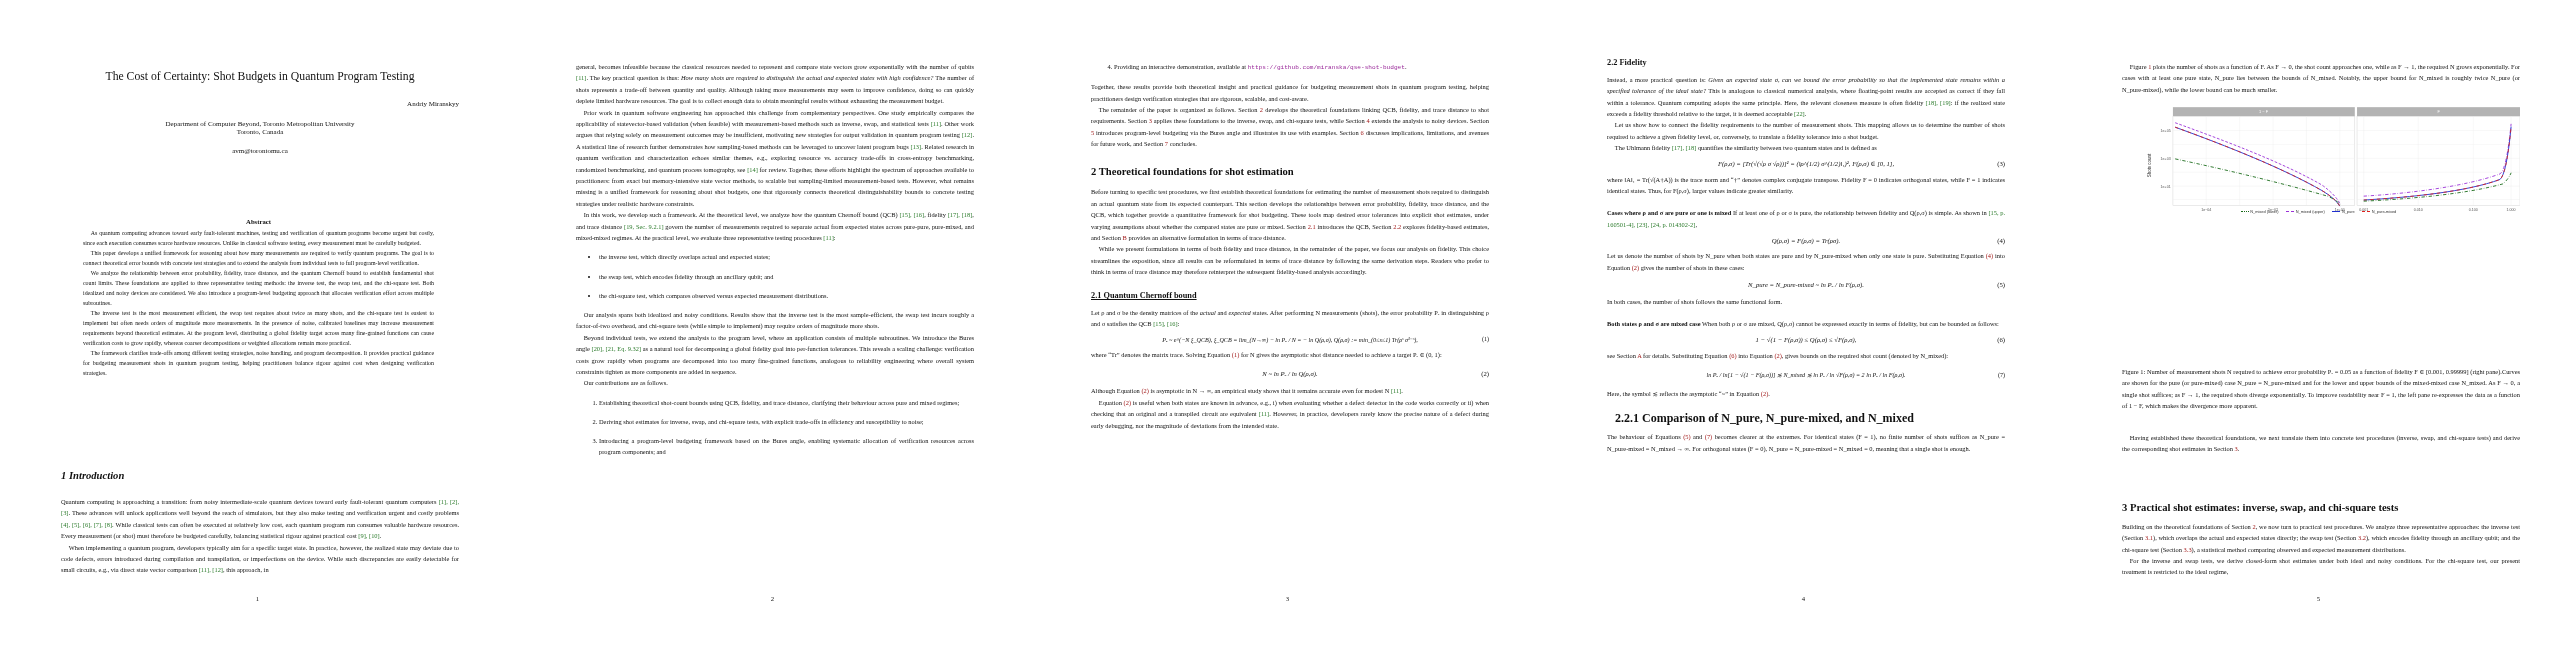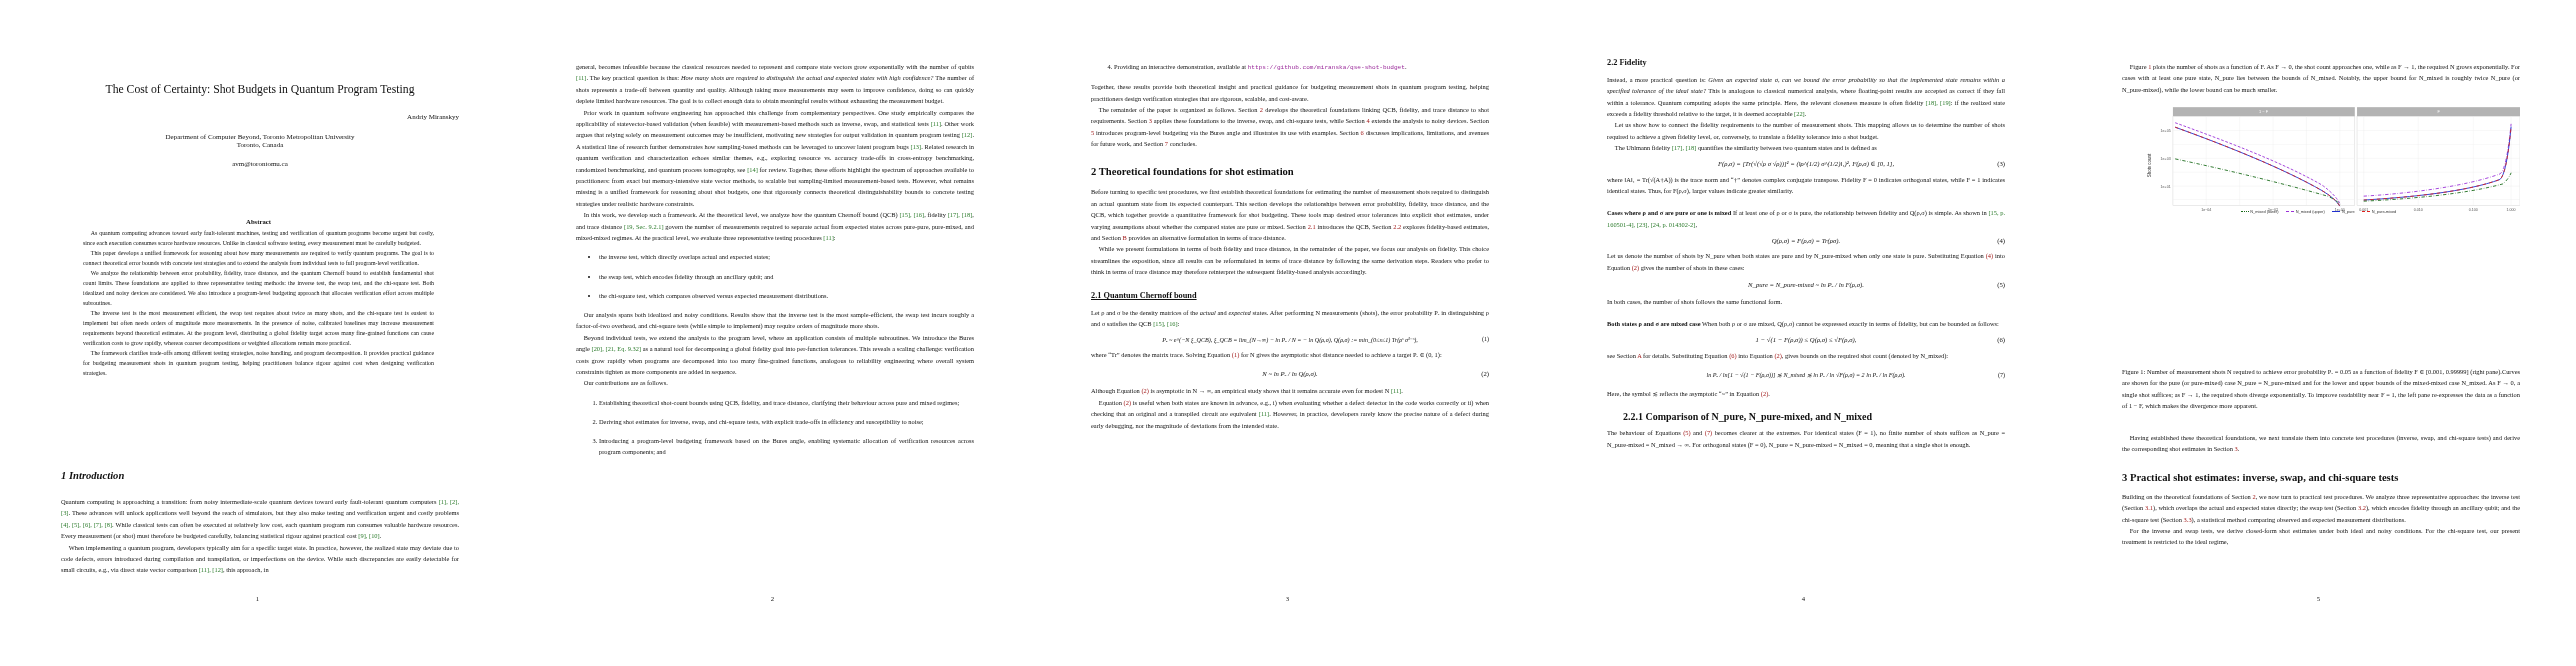--- a/index.html
+++ b/index.html
@@ -8,21 +8,21 @@
   .p1{left:0}.p2{left:515px}.p3{left:1030px}.p4{left:1546px}.p5{left:2061px}
   .content{position:absolute;left:61px;width:398px;}
   .para{font-size:6.4px;line-height:11.4px;text-align:justify;margin:0;}
   .indent{text-indent:7.8px;}
   .ital{font-style:italic;}
   .cite{color:#2a7a2a;}
   .ref{color:#a01818;}
   .url{color:#9a2a9a;font-family:"Liberation Mono","DejaVu Sans Mono",monospace;font-size:6.1px;}
   .sec{font-size:10.6px;font-weight:bold;margin:0;}
   .subsec{font-size:8.3px;font-weight:bold;margin:0;}
-  .subsubsec{font-size:10px;font-weight:bold;margin:16px;}
+  .subsubsec{font-size:12px;font-weight:bold;margin:8px;}
   .pnum{position:absolute;top:595px;width:515px;text-align:center;font-size:6.7px;}
   .eq{display:flex;justify-content:center;align-items:center;font-size:6.7px;position:relative;font-style:italic;height:20px;}
   .eqnum{position:absolute;right:0;font-style:normal;}
   ul.bul,ol.num{margin:0;padding-left:23px;font-size:6.4px;line-height:11.4px;}
   ul.bul li,ol.num li{margin-bottom:7.8px;text-align:justify;}
   .title{font-size:11.7px;text-align:center;}
   .center{text-align:center;font-size:7px;}
   .arxiv{position:absolute;left:1.1px;top:128px;width:22px;height:383px;}
   .arxiv span{position:absolute;left:50%;top:50%;transform:translate(-50%,-50%) rotate(-90deg);white-space:nowrap;font-size:15px;color:#8a8a8a;font-family:"Liberation Serif",serif;letter-spacing:0.6px;}
   .bold{font-weight:bold;}
@@ -33,21 +33,21 @@
   .legend .sw{display:inline-block;width:7.8px;height:0;border-top:1.1px solid;vertical-align:middle;margin-right:1.7px;}
 </style>
 </head>
 <body>
 
 <div class="arxiv">
     <span>arXiv:2510.22418v1  [quant-ph]  25 Oct 2025</span>
   </div>
 
 <div class="page p1">
-  <div class="content" style="top:83px;">
+  <div class="content" style="top:70px;">
     <div class="title">The Cost of Certainty: Shot Budgets in Quantum Program Testing</div>
     <div class="center" style="margin-top:16.7px;text-align:right;">Andriy Miranskyy</div>
     <div class="center" style="margin-top:12.2px;">Department of Computer Beyond, Toronto Metropolitan University</div>
     <div class="center">Toronto, Canada</div>
     <div class="center" style="margin-top:11px;">avm@torontomu.ca</div>
   </div>
   <div class="content" style="top:218px;left:83px;width:351px;">
     <div class="center bold" style="font-size:6.7px;margin-bottom:3.3px;">Abstract</div>
     <p class="para indent" style="font-size:5.9px;line-height:10px;">As quantum computing advances toward early fault-tolerant machines, testing and verification of quantum programs become urgent but costly, since each execution consumes scarce hardware resources. Unlike in classical software testing, every measurement must be carefully budgeted.</p>
     <p class="para indent" style="font-size:5.9px;line-height:10px;">This paper develops a unified framework for reasoning about how many measurements are required to verify quantum programs. The goal is to connect theoretical error bounds with concrete test strategies and to extend the analysis from individual tests to full program-level verification.</p>
@@ -224,20 +224,20 @@
     <span class="li"><span class="sw" style="border-top:1.1px dotted #1a6b1a;"></span><span>N_mixed (lower)</span></span>
     <span class="li"><span class="sw" style="border-top:1.1px dashed #9b30d9;"></span><span>N_mixed (upper)</span></span>
     <span class="li"><span class="sw" style="border-top:1.1px solid #1f2fd0;"></span><span>N_pure</span></span>
     <span class="li"><span class="sw" style="border-top:1.1px dashed #e0201c;"></span><span>N_pure-mixed</span></span>
   </div>
 
   <div class="content" style="top:366px;">
     <p class="para">Figure 1: Number of measurement shots N required to achieve error probability Pₑ = 0.05 as a function of fidelity F ∈ [0.001, 0.99999] (right pane).Curves are shown for the pure (or pure-mixed) case N_pure = N_pure-mixed and for the lower and upper bounds of the mixed-mixed case N_mixed. As F → 0, a single shot suffices; as F → 1, the required shots diverge exponentially. To improve readability near F = 1, the left pane re-expresses the data as a function of 1 − F, which makes the divergence more apparent.</p>
     <p class="para indent" style="margin-top:20px;"><span>Having established these theoretical foundations, we next translate them into concrete test procedures (inverse, swap, and chi-square tests) and derive the corresponding shot estimates in Section </span><span class="ref">3</span><span>.</span></p>
   </div>
-  <div class="content" style="top:472px;">
+  <div class="content" style="top:502px;">
     <div class="sec" style="margin-bottom:7.8px;">3   Practical shot estimates: inverse, swap, and chi-square tests</div>
     <p class="para"><span>Building on the theoretical foundations of Section </span><span class="ref">2</span><span>, we now turn to practical test procedures. We analyze three representative approaches: the inverse test (Section </span><span class="ref">3.1</span><span>), which overlaps the actual and expected states directly; the swap test (Section </span><span class="ref">3.2</span><span>), which encodes fidelity through an ancillary qubit; and the chi-square test (Section </span><span class="ref">3.3</span><span>), a statistical method comparing observed and expected measurement distributions.</span></p>
     <p class="para indent">For the inverse and swap tests, we derive closed-form shot estimates under both ideal and noisy conditions. For the chi-square test, our present treatment is restricted to the ideal regime,</p>
   </div>
   <div class="pnum">5</div>
 </div>
 
 
 </body></html>

